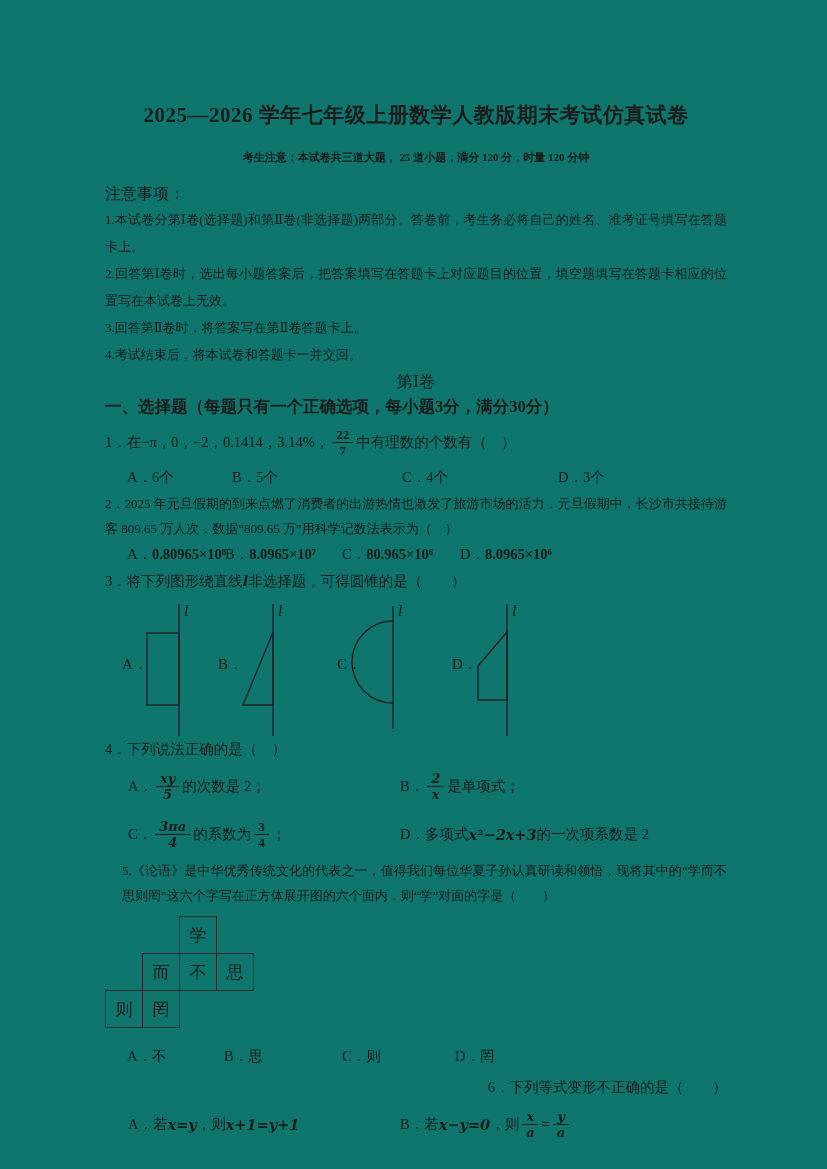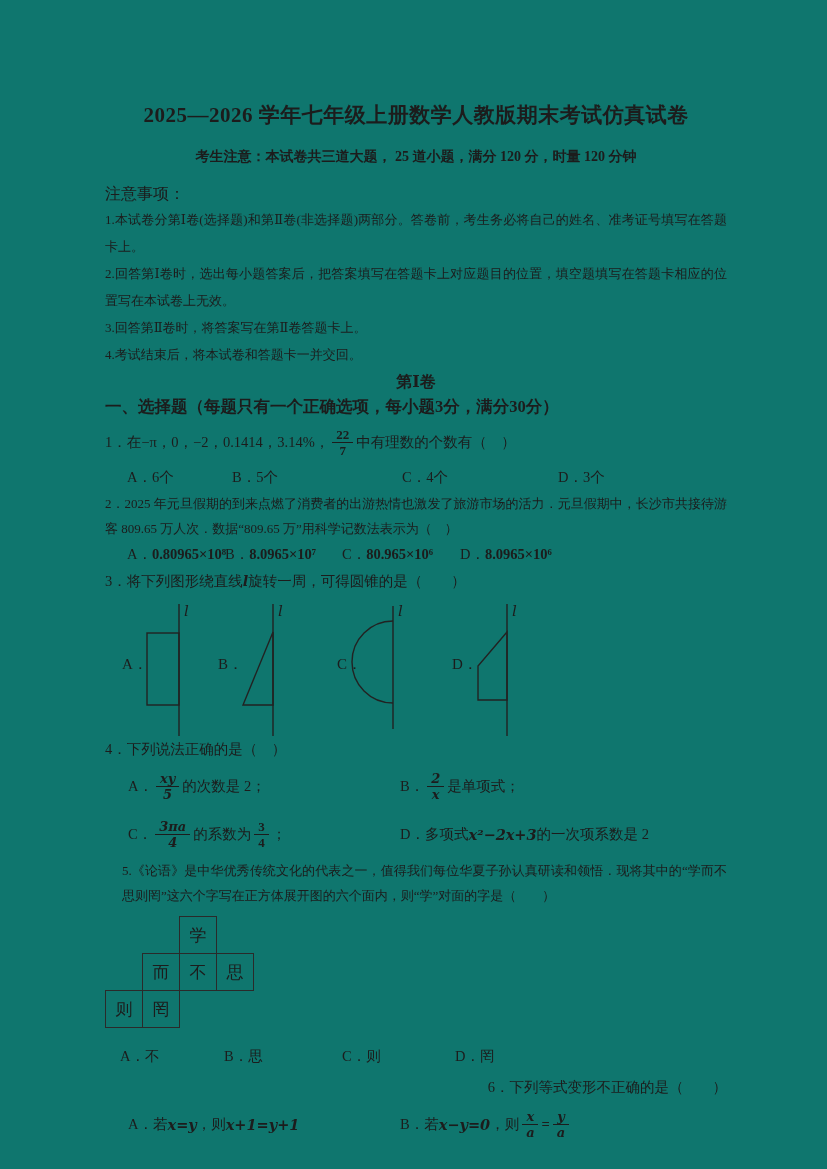--- a/index.html
+++ b/index.html
@@ -17,38 +17,38 @@
   }
   .title{
     text-align:center;
     font-size:21px;
     font-weight:700;
     line-height:30px;
     letter-spacing:.5px;
   }
   .subtitle{
     text-align:center;
-    font-size:14px;
+    font-size:11px;
     font-weight:700;
     margin-top:16px;
     line-height:22px;
   }
   .notice-label{
     margin-top:14px;
     line-height:24px;
     font-size:16px;
   }
   .note{
     line-height:27px;
     text-align:justify;
     font-size:13px;
   }
   .volume{
     text-align:center;
-    font-weight:700;
+    font-weight:400;
     font-size:16px;
     line-height:24px;
     margin-top:2px;
   }
   .section-heading{
     font-weight:700;
     font-size:16.5px;
     line-height:26px;
   }
   .qline{line-height:26px;}
@@ -65,21 +65,21 @@
     text-align:right;
   }
   .frac .num{display:block;border-bottom:1.3px solid #1c1c1c;padding:0 4px;}
   .frac .den{display:block;padding:0 4px;}
   .m{font-weight:700;font-style:italic;font-family:"DejaVu Serif",serif;}
   .bold{font-weight:700;}
   .opt-row{position:relative;height:27px;}
   .opt-row span.opt{position:absolute;top:0;line-height:27px;white-space:nowrap;}
   .q1o0{left:22px;} .q1o1{left:127px;} .q1o2{left:297px;} .q1o3{left:453px;}
   .q2o0{left:22px;} .q2o1{left:120px;} .q2o2{left:237px;} .q2o3{left:355px;}
-  .q5o0{left:15px;} .q5o1{left:119px;} .q5o2{left:237px;} .q5o3{left:350px;}
+  .q5o0{left:22px;} .q5o1{left:119px;} .q5o2{left:237px;} .q5o3{left:350px;}
   .fig-svg{display:block;margin:2px 0 0 -5px;}
   .opt2col{display:flex;align-items:center;height:48px;}
   .opt2col .cell-left{display:flex;align-items:center;margin-left:23px;width:272px;}
   .opt2col .cell-right{display:flex;align-items:center;}
   .net{position:relative;width:154px;height:115px;margin:8px 0 12px 0;}
   .net .cell{
     position:absolute;width:38px;height:38px;
     border:1.2px solid #2a2a2a;
     box-sizing:border-box;
     display:flex;align-items:center;justify-content:center;
@@ -136,21 +136,21 @@
     <div class="opt-row">
       <span class="opt q2o0"><span>A．</span><span class="bold">0.80965×10⁸</span></span>
       <span class="opt q2o1"><span>B．</span><span class="bold">8.0965×10⁷</span></span>
       <span class="opt q2o2"><span>C．</span><span class="bold">80.965×10⁶</span></span>
       <span class="opt q2o3"><span>D．</span><span class="bold">8.0965×10⁶</span></span>
     </div>
   </div>
 
   <div>
     <div class="qline">
-      <span>3．将下列图形绕直线</span><span class="m">l</span><span>旋转一周，可得圆锥的是（　　）</span>
+      <span>3．将下列图形绕直线</span><span class="m">l</span><span>非选择题，可得圆锥的是（　　）</span>
     </div>
     <svg class="fig-svg" width="625" height="140" viewBox="0 0 625 140">
 
       <g stroke="#222" stroke-width="1.4" fill="none">
         <line x1="79" y1="8" x2="79" y2="140"></line>
         <rect x="47" y="37" width="32" height="72"></rect>
       </g>
       <text x="22" y="73">A．</text>
       <text x="84" y="20" class="ital">l</text>
 

